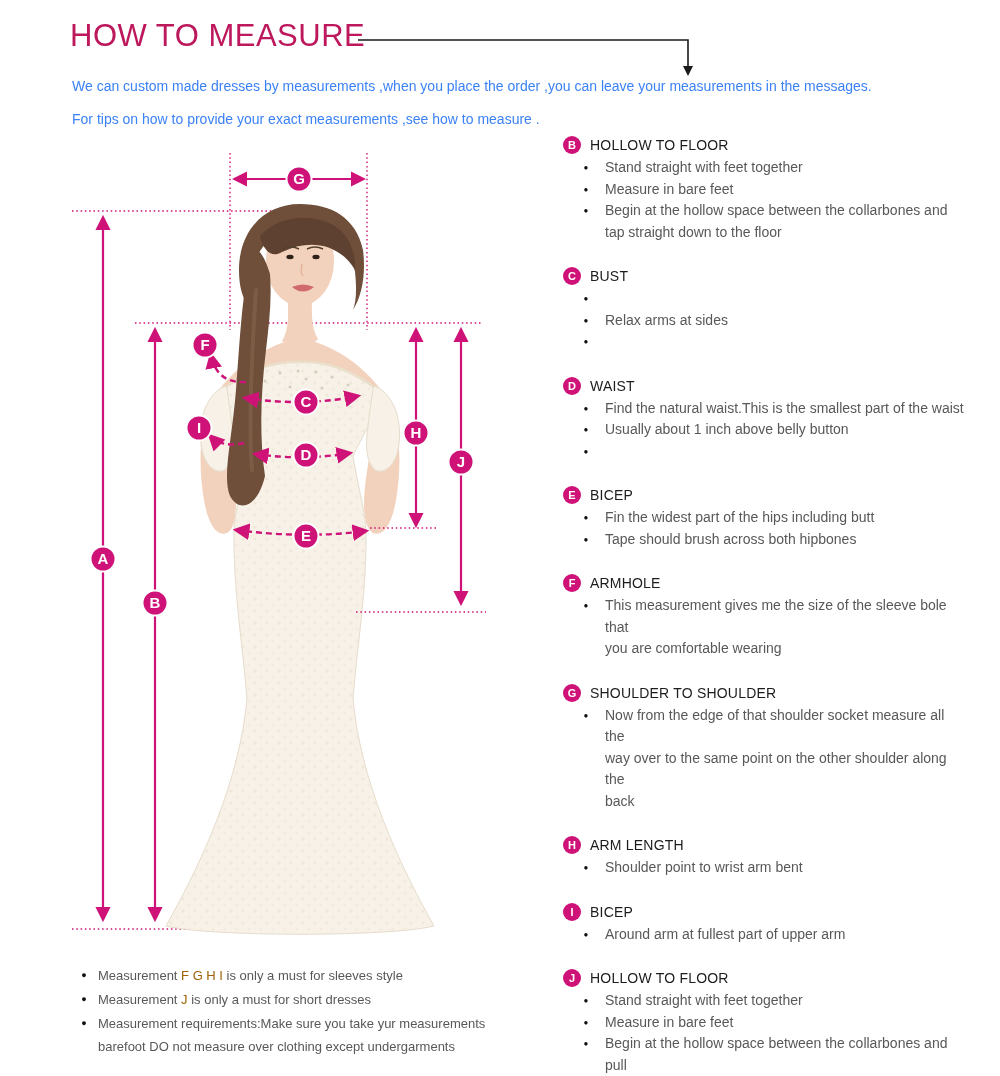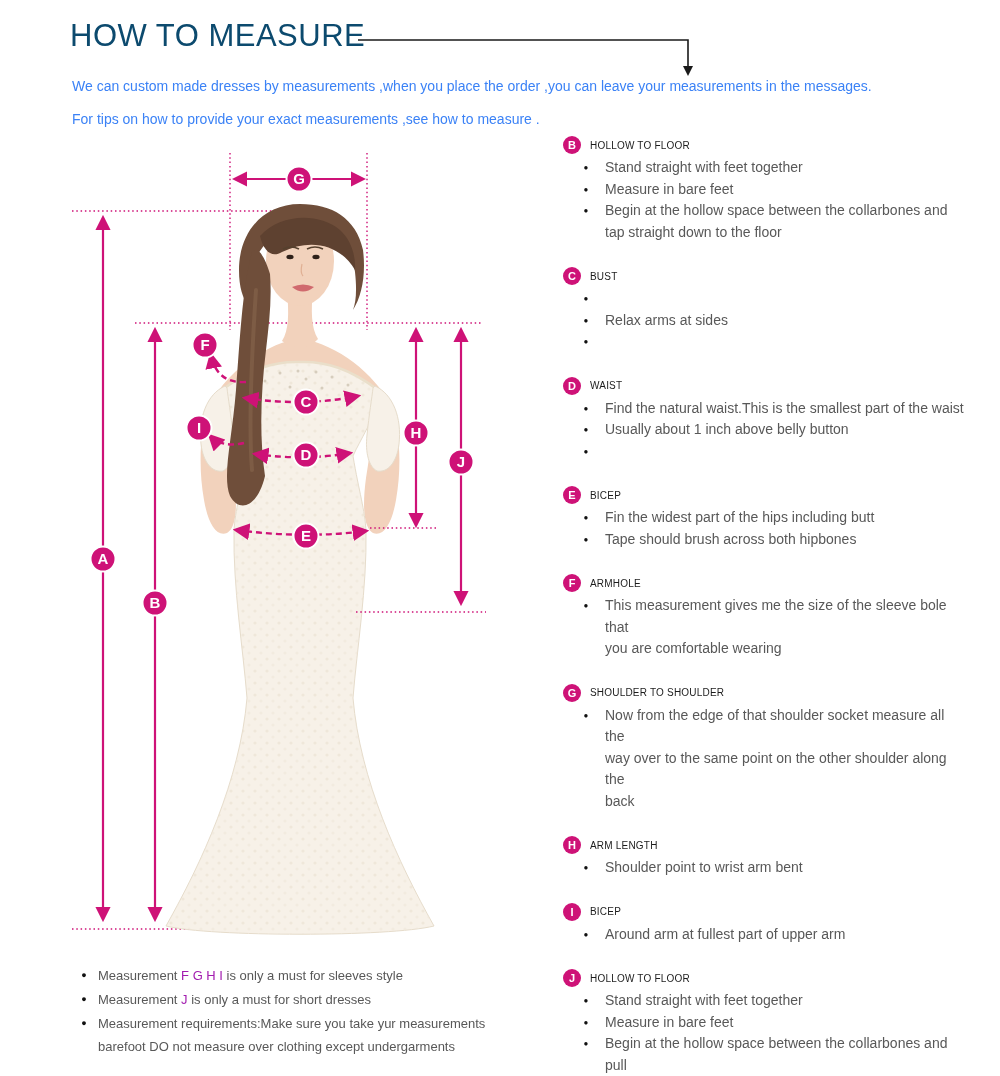--- a/index.html
+++ b/index.html
@@ -1,38 +1,38 @@
 <!DOCTYPE html>
 <html><head>
 <meta charset="utf-8">
 <style>
   html,body{margin:0;padding:0;background:#fff;}
   .page{position:relative;width:1000px;height:1076px;background:#fff;overflow:hidden;
         font-family:"Liberation Sans",sans-serif;color:#333;}
   .title{position:absolute;left:70px;top:18px;margin:0;font-size:31px;font-weight:400;
-         color:#0c4a6e;letter-spacing:.5px;}
+         color:#be185d;letter-spacing:.5px;}
   .title-arrow{position:absolute;left:350px;top:24px;}
   .intro{position:absolute;left:72px;top:74px;width:860px;}
   .intro p{margin:0 0 9px 0;font-size:14px;line-height:24px;color:#3b82f6;}
   .diagram{position:absolute;left:60px;top:140px;width:480px;height:800px;}
   .measure-list{position:absolute;left:563px;top:136px;width:404px;}
   .m-section{margin:0 0 24px 0;}
   .m-head{display:flex;align-items:center;gap:9px;margin-bottom:3px;}
   .badge{width:18px;height:18px;border-radius:50%;background:#ce1277;color:#fff;
          font-size:11px;font-weight:bold;display:flex;align-items:center;justify-content:center;
          flex:0 0 18px;}
-  .m-name{font-size:10px;color:#1c1c1c;letter-spacing:.2px;}
+  .m-name{font-size:14px;color:#1c1c1c;letter-spacing:.2px;}
   .tip{display:flex;}
   .tip .dot{flex:0 0 14px;margin-left:16px;font-size:8px;line-height:21.5px;color:#111;text-align:center;}
   .tip .txt{margin-left:12px;flex:1;font-size:14px;line-height:21.5px;color:#585858;white-space:pre-line;}
   .notes{position:absolute;left:72px;top:964px;width:480px;}
   .note{display:flex;margin-bottom:1px;}
   .note .dot{flex:0 0 12px;margin-left:6px;font-size:9px;line-height:23px;color:#111;text-align:center;}
   .note .txt{margin-left:8px;flex:1;font-size:13px;line-height:23px;color:#585858;white-space:pre-line;}
-  .note .txt .hl{color:#a21caf;}
+  .note .txt .hl{color:#a16207;}
 </style>
 </head>
 <body>
 
 <div class="page">
 
   <h1 class="title">HOW TO MEASURE</h1>
 
   <svg class="title-arrow" width="352" height="56">
     <path d="M 8,16 H 338 V 44" stroke="#1a1a1a" stroke-width="1.6" fill="none"></path>

